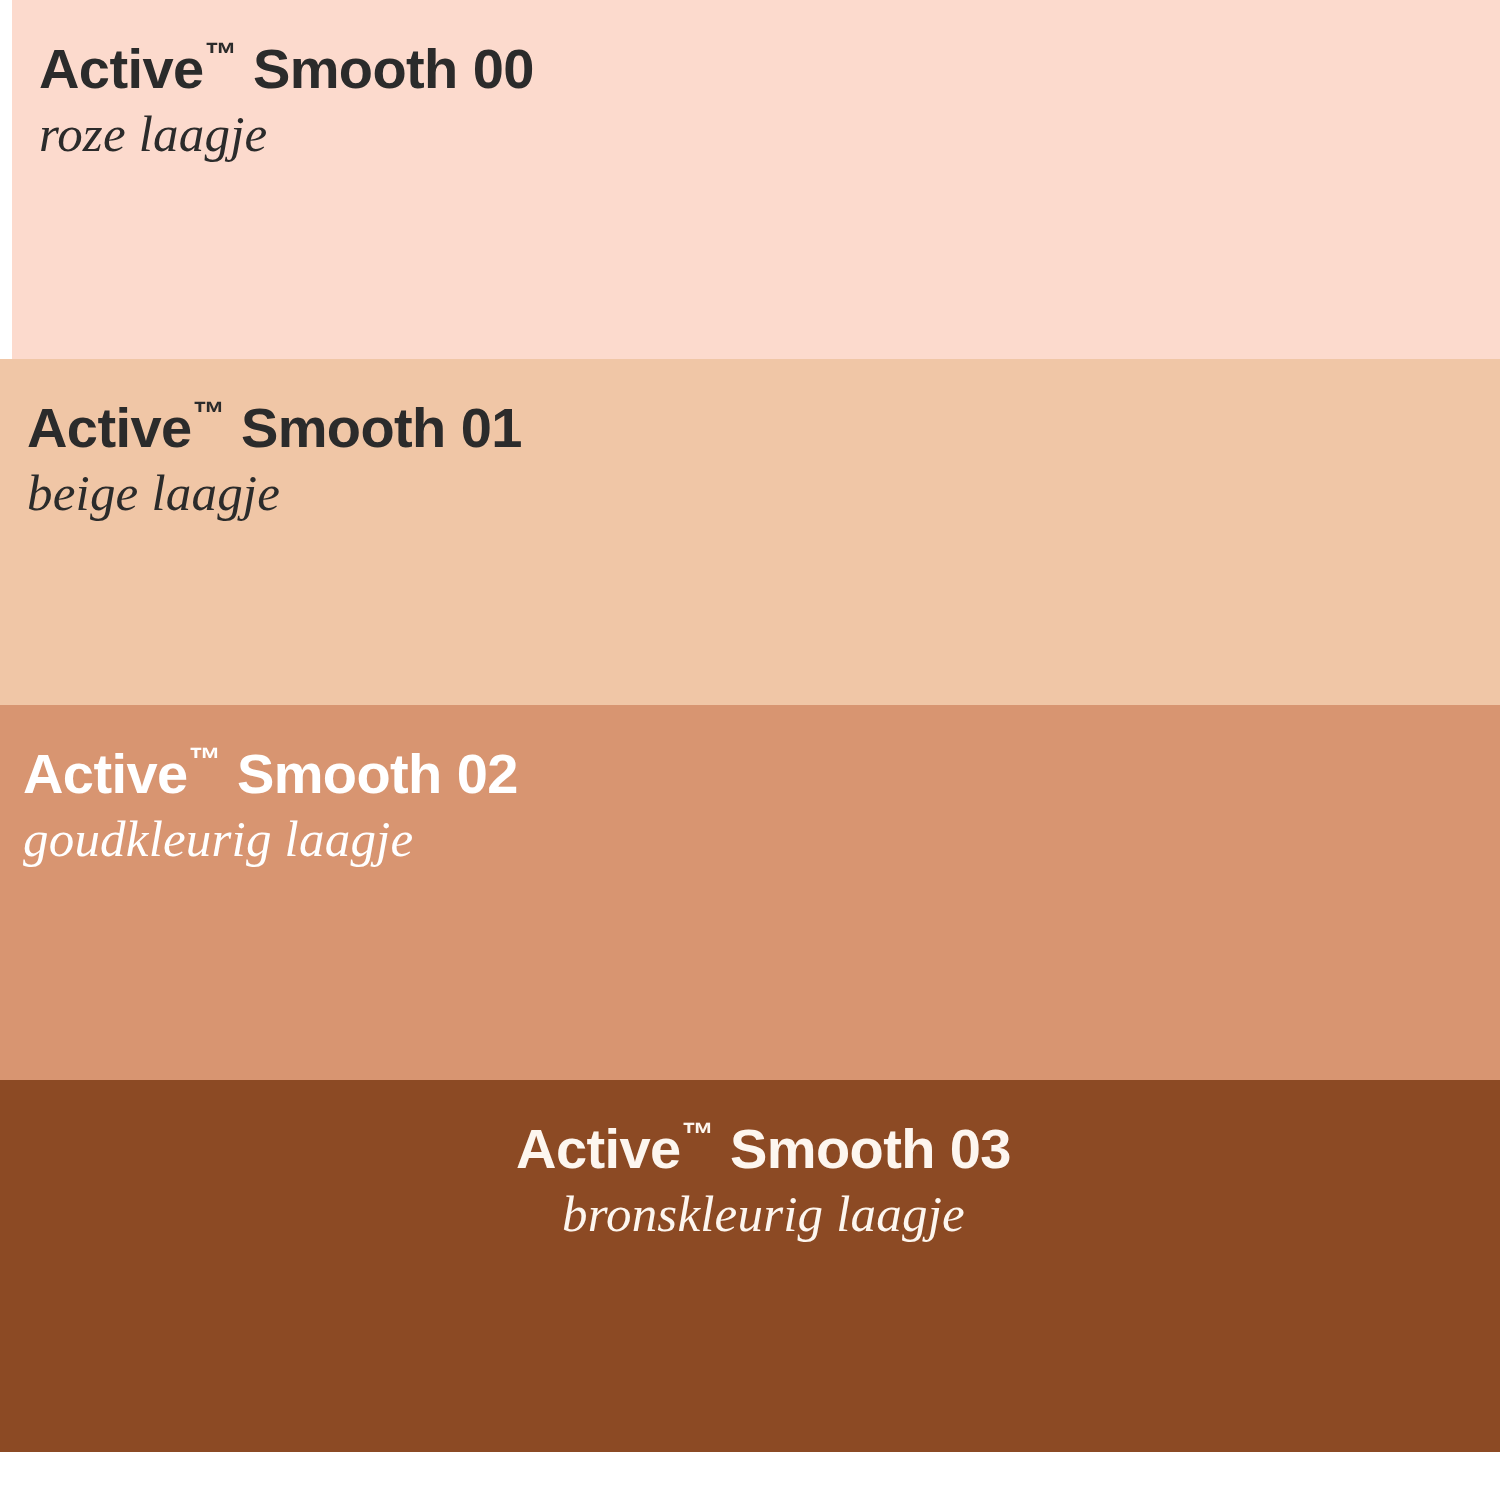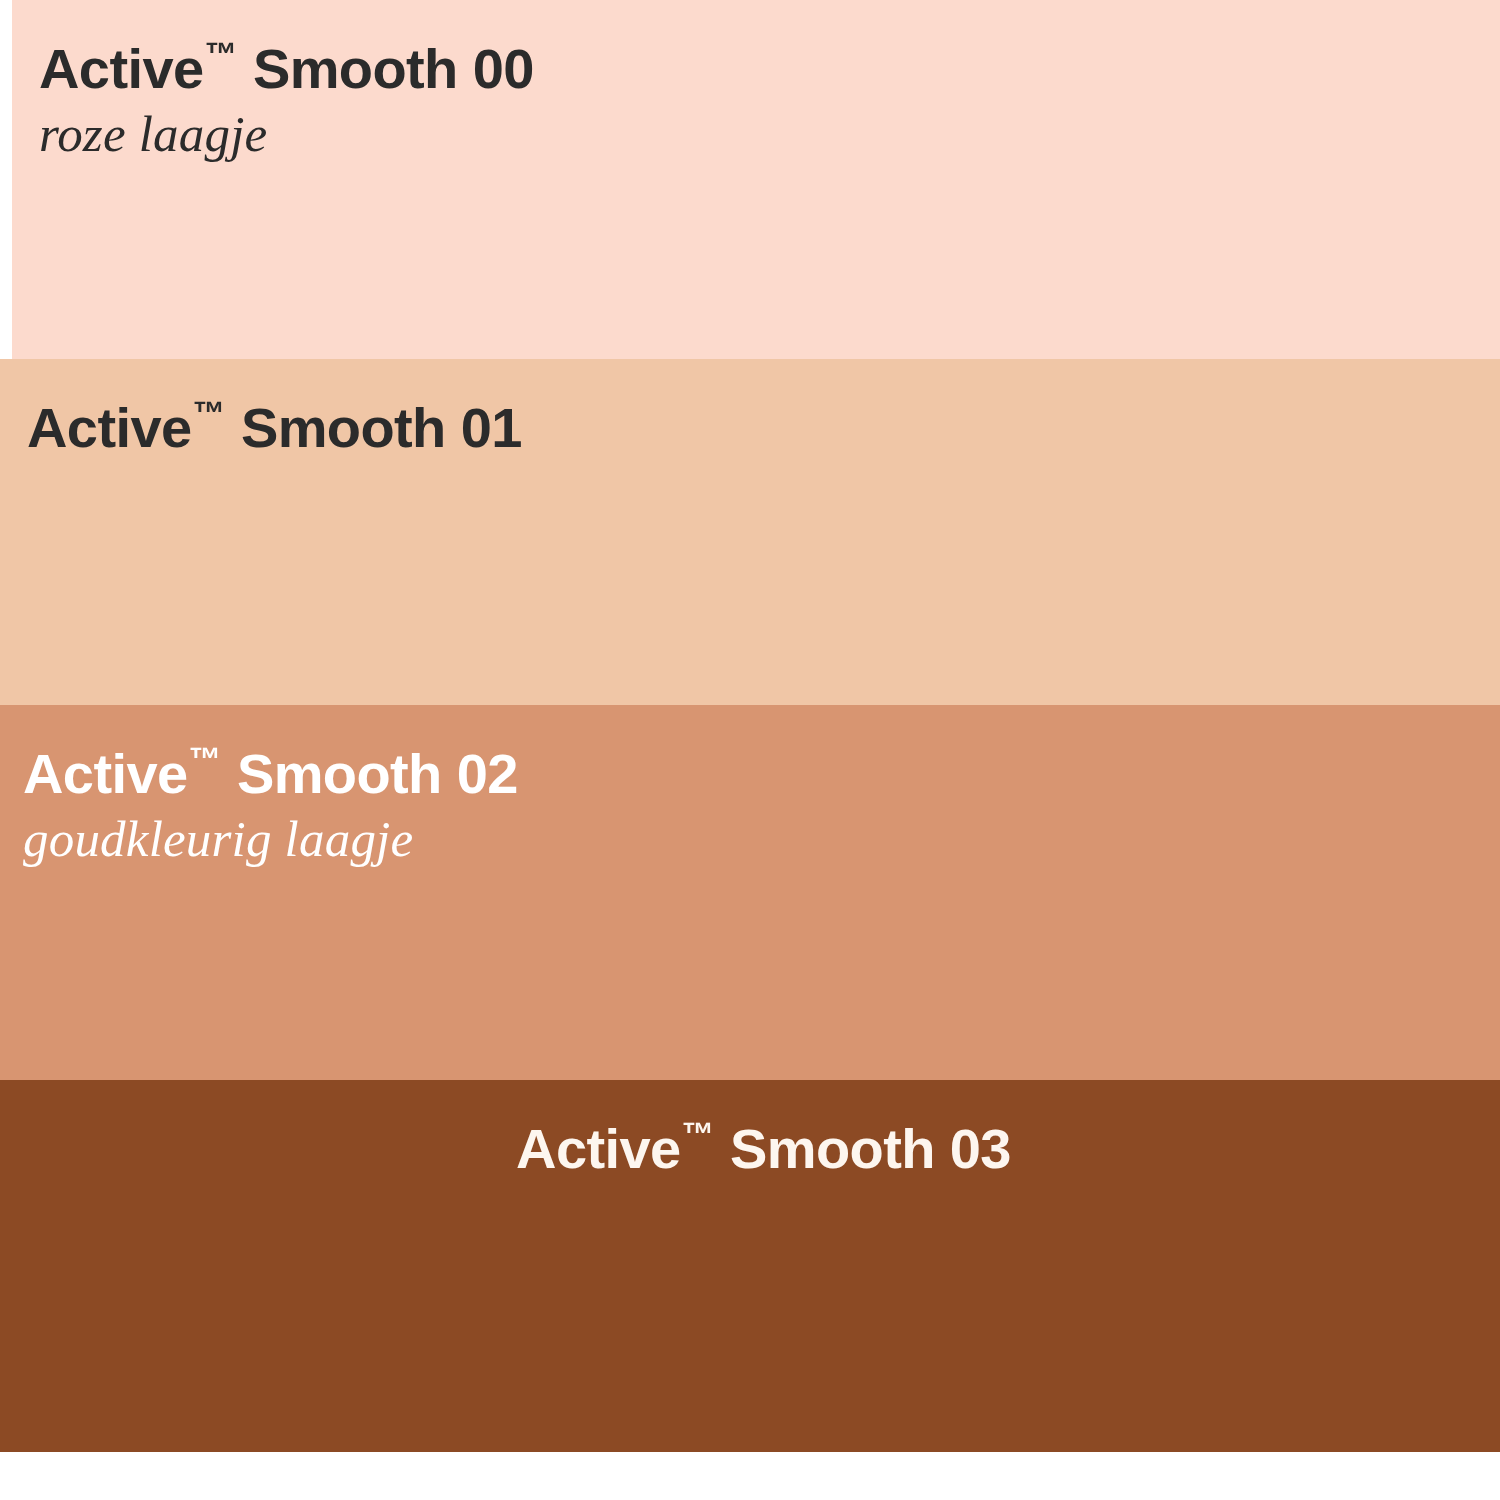--- a/index.html
+++ b/index.html
@@ -71,24 +71,26 @@
 
 <div class="swatch-stack">
 
   <section class="swatch-band band-0" style="background-color: rgb(252, 218, 205); color: rgb(43, 43, 43); height: 359px; margin-left: 12px;">
     <h2 class="swatch-title"><span>Active</span><span class="tm">™</span><span> Smooth 00</span></h2>
     <p class="swatch-subtitle">roze laagje</p>
   </section>
 
   <section class="swatch-band band-1" style="background-color: rgb(240, 198, 166); color: rgb(43, 43, 43); height: 346px;">
     <h2 class="swatch-title"><span>Active</span><span class="tm">™</span><span> Smooth 01</span></h2>
+    <p class="swatch-subtitle">beige laagje</p>
   </section>
 
   <section class="swatch-band band-2" style="background-color: rgb(216, 149, 113); color: rgb(255, 255, 255); height: 375px; padding-left: 23px;">
     <h2 class="swatch-title"><span>Active</span><span class="tm">™</span><span> Smooth 02</span></h2>
     <p class="swatch-subtitle">goudkleurig laagje</p>
   </section>
 
   <section class="swatch-band band-3" style="background-color: rgb(140, 74, 36); color: rgb(253, 246, 239); height: 372px; text-align: center;">
     <h2 class="swatch-title"><span>Active</span><span class="tm">™</span><span> Smooth 03</span></h2>
+    <p class="swatch-subtitle">bronskleurig laagje</p>
   </section>
 
 </div>
 
 </body></html>

